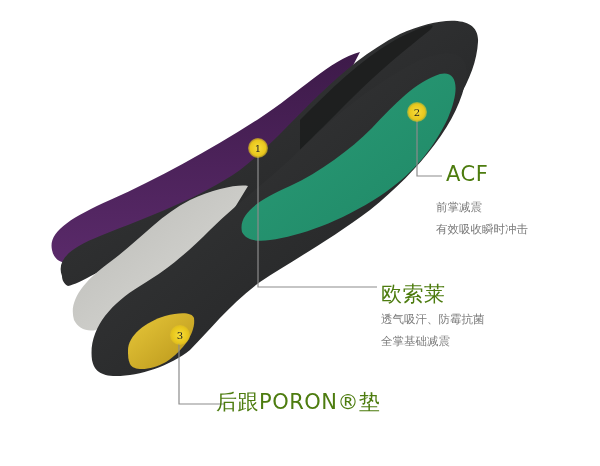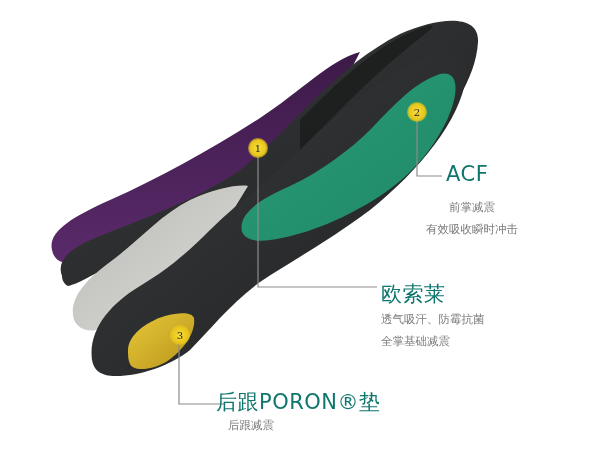--- a/index.html
+++ b/index.html
@@ -9,21 +9,21 @@
       height: 466px;
       overflow: hidden;
       background: #ffffff;
       font-family: "DejaVu Sans", "Liberation Sans", sans-serif;
       color: #666666;
     }
     .stage svg.art { position: absolute; left: 0; top: 0; }
     .callout-title {
       position: absolute;
       font-size: 21px;
-      color: #0f766e;
+      color: #4d7c0f;
       white-space: nowrap;
       line-height: 1;
       letter-spacing: 0.5px;
     }
     .callout-desc {
       position: absolute;
       font-size: 11.5px;
       color: #7a7a7a;
       line-height: 22px;
       white-space: nowrap;
@@ -95,29 +95,28 @@
     <span>1</span>
   </div>
   <div class="marker" style="left:407px; top:102px;">
     <span>2</span>
   </div>
   <div class="marker" style="left:170px; top:325px;">
     <span>3</span>
   </div>
 
   <div class="callout-title" style="left:446px; top:164px;">ACF</div>
-  <div class="callout-desc" style="left:426px; top:196px;text-align:center;">
+  <div class="callout-desc" style="left:436px; top:196px;">
     <div>前掌减震</div>
     <div>有效吸收瞬时冲击</div>
   </div>
 
   <div class="callout-title" style="left:381px; top:284px;">欧索莱</div>
   <div class="callout-desc" style="left:381px; top:308px;">
     <div>透气吸汗、防霉抗菌</div>
     <div>全掌基础减震</div>
   </div>
 
   <div class="callout-title" style="left:216px; top:392px;">后跟PORON®垫</div>
   <div class="callout-desc" style="left:228px; top:414px;">
-    <div>后跟减震</div>
   </div>
 
 </div>
 
 </body></html>

